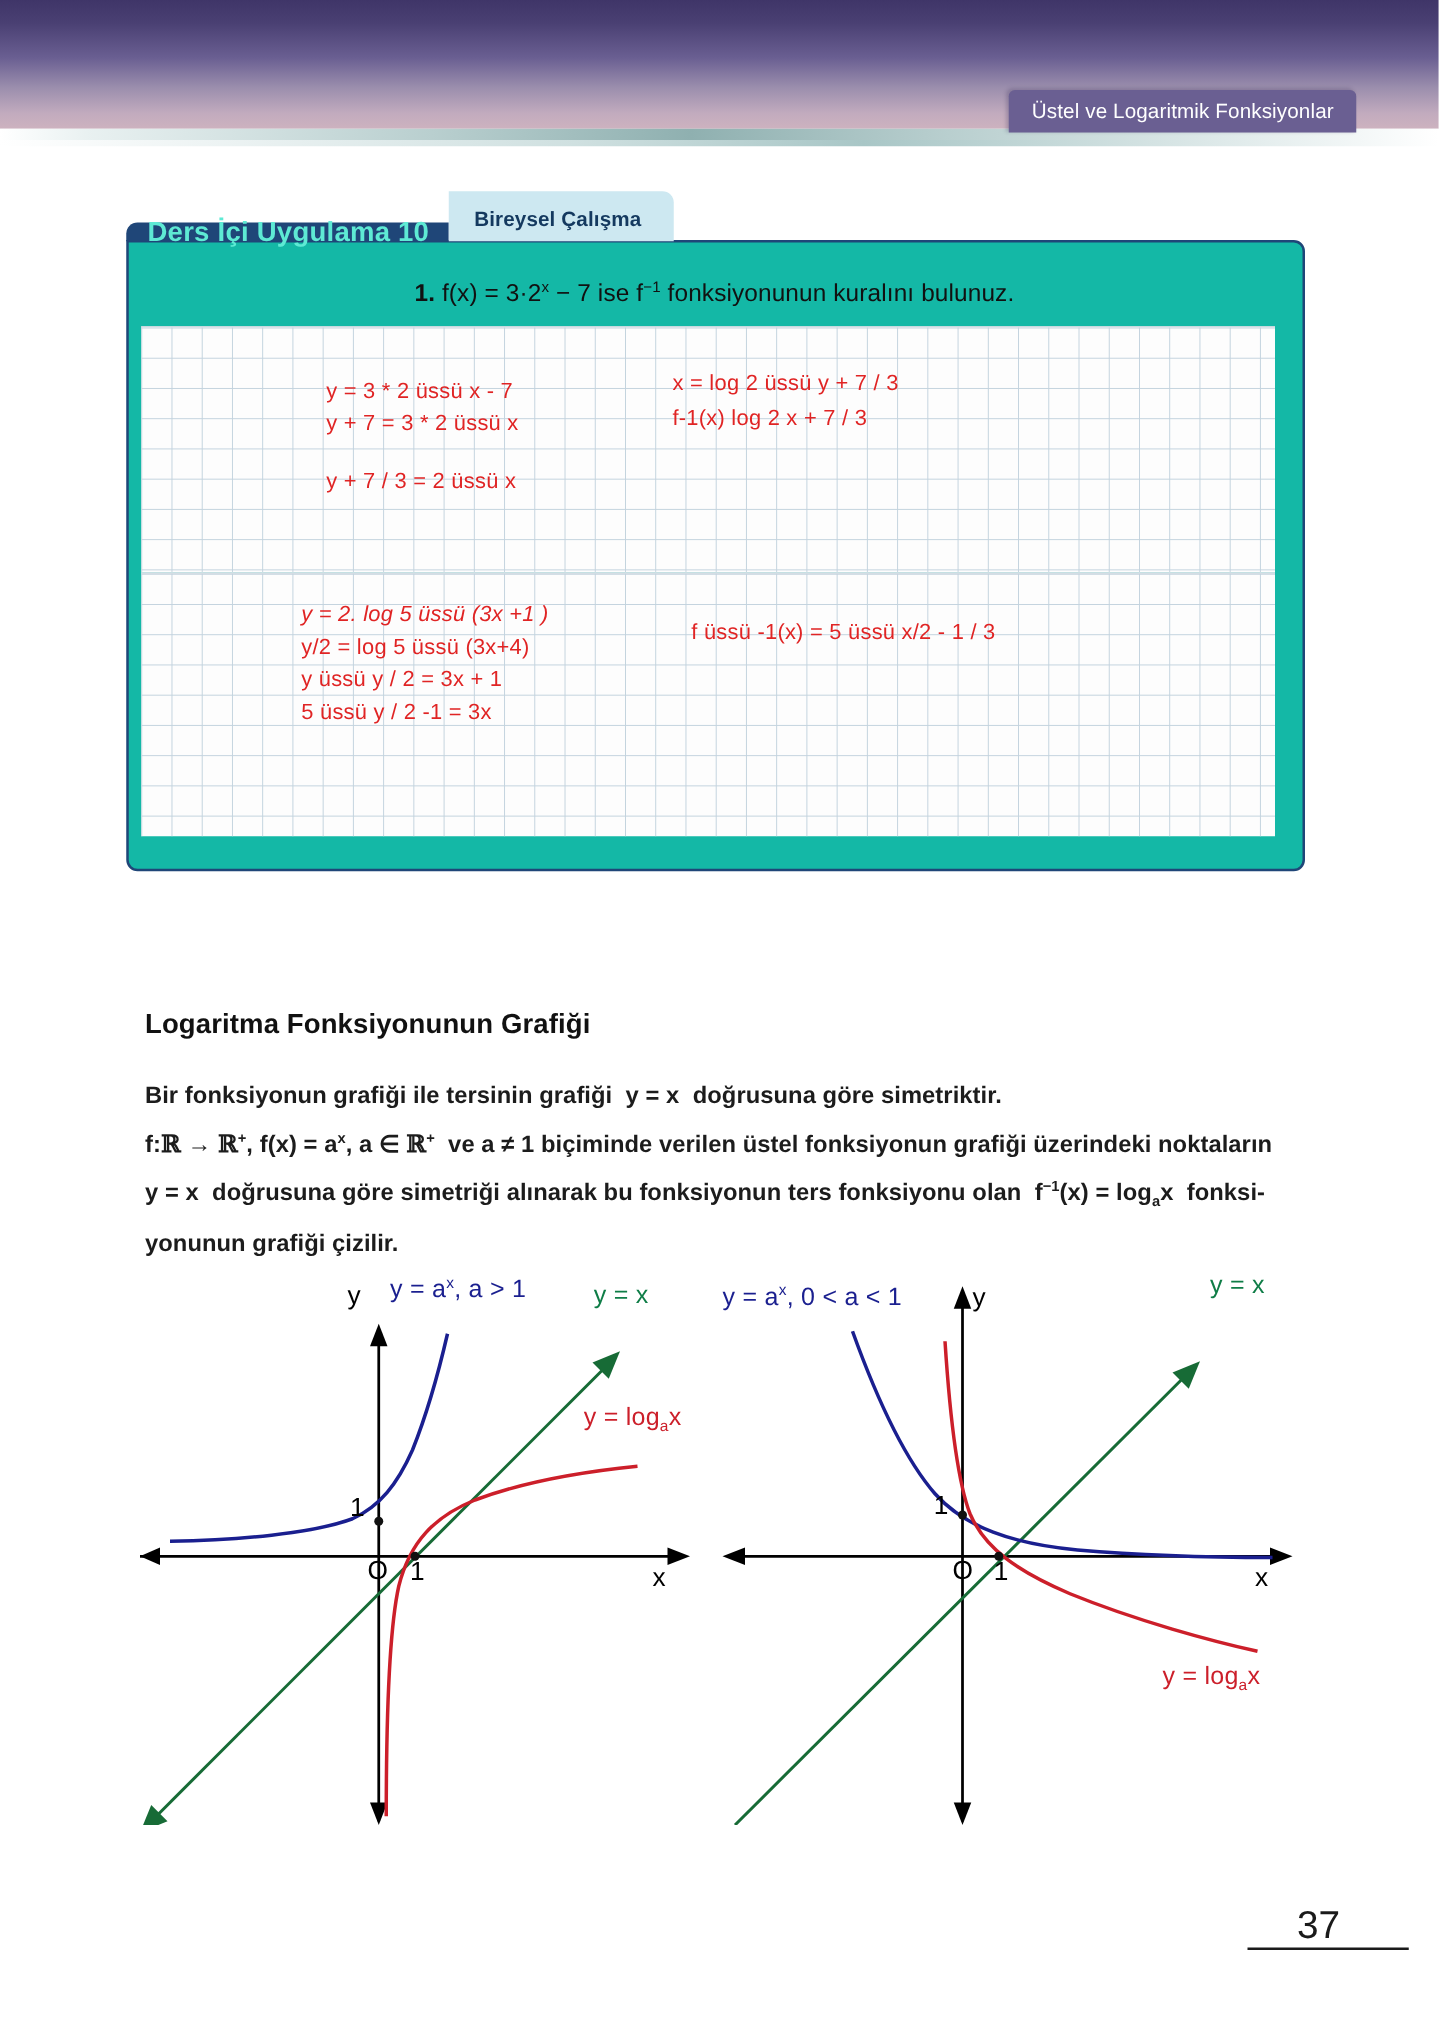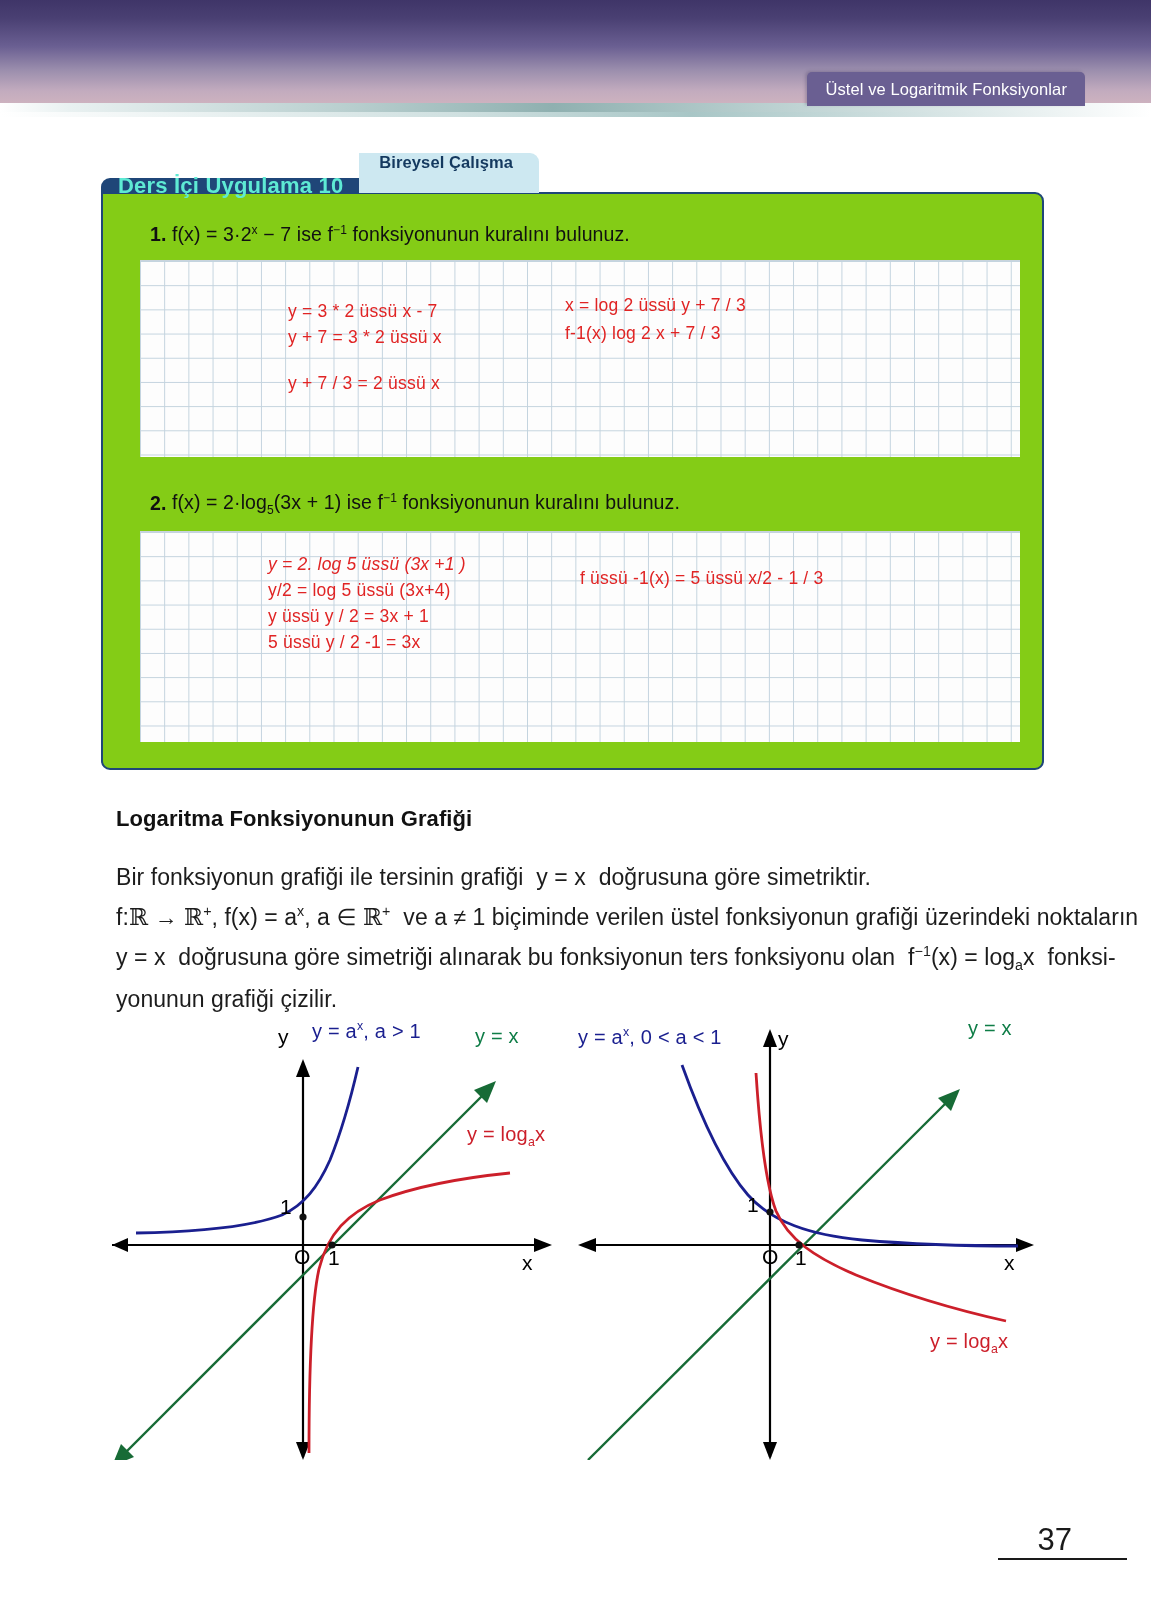--- a/index.html
+++ b/index.html
@@ -95,30 +95,31 @@
     letter-spacing: .2px;
     margin-top: 25px;
   }
   .tab-sub {
     background: #cde8f1;
     color: #14395f;
     font-size: 16.5px;
     font-weight: bold;
     border-radius: 0 9px 0 0;
     display: flex;
-    align-items: flex-start;
+    align-items: flex-end;
     padding: 0 26px 7px 20px;
     letter-spacing: .1px;
   }
   .card-body {
     border: 2px solid #1f4678;
     border-radius: 0 9px 9px 9px;
     margin-top: -1px;
-    padding: 18px 22px 26px 35px;
-    background: #84cc16;
+    padding: 18px 22px 26px 8px;
+    background: #14b8a6;
+    text-align: center;
   }
 
   .q-line {
     font-size: 19.5px;
     color: #111111;
     margin: 10px 0 14px 12px;
     letter-spacing: .1px;
   }
   .q-line b { font-weight: bold; }
   .mono-math { font-family: "Liberation Sans", sans-serif; }
@@ -157,24 +158,25 @@
     font-size: 22px;
     font-weight: bold;
     color: #111111;
     letter-spacing: .1px;
   }
   .para {
     position: absolute;
     left: 116px;
     top: 860px;
     width: 925px;
-    font-size: 23px;
+    font-size: 19px;
     color: #1c1c1c;
     line-height: 34px;
     letter-spacing: .05px;
+    font-weight: bold;
   }
   .para .ln { display: block; white-space: nowrap; }
   .bb { font-family: "DejaVu Serif", serif; }
 
   
   .figwrap {
     position: absolute;
     left: 100px;
     top: 1005px;
     width: 951px;
@@ -247,27 +249,20 @@
     </div>
 
     <div class="gridbox">
       <div class="hand" style="left:148px; top:40px;">y = 3 * 2 üssü x - 7</div>
       <div class="hand" style="left:148px; top:66px;">y + 7 = 3 * 2 üssü x</div>
       <div class="hand" style="left:148px; top:112px;">y + 7 / 3 = 2 üssü x</div>
       <div class="hand" style="left:425px; top:34px;">x = log 2 üssü y + 7 / 3</div>
       <div class="hand" style="left:425px; top:62px;">f-1(x) log 2 x + 7 / 3</div>
     </div>
 
-    <div class="q-line" style="margin-top:34px;">
-      <b>2.</b>
-      <span class="mono-math">
-        <span>f(x) = 2</span><span>·</span><span>log</span><sub class="idx">5</sub><span>(3x + 1) ise f</span><sup class="exp">−1</sup>
-        <span>fonksiyonunun kuralını bulunuz.</span>
-      </span>
-    </div>
 
     <div class="gridbox tall">
       <div class="hand" style="left:128px; top:22px;font-style:italic;">y = 2. log 5 üssü (3x +1 )</div>
       <div class="hand" style="left:128px; top:48px;">y/2 = log 5 üssü (3x+4)</div>
       <div class="hand" style="left:128px; top:74px;">y üssü y / 2 = 3x + 1</div>
       <div class="hand" style="left:128px; top:100px;">5 üssü y / 2 -1 = 3x</div>
       <div class="hand" style="left:440px; top:36px;">f üssü -1(x) = 5 üssü x/2 - 1 / 3</div>
     </div>
 
   </div>

